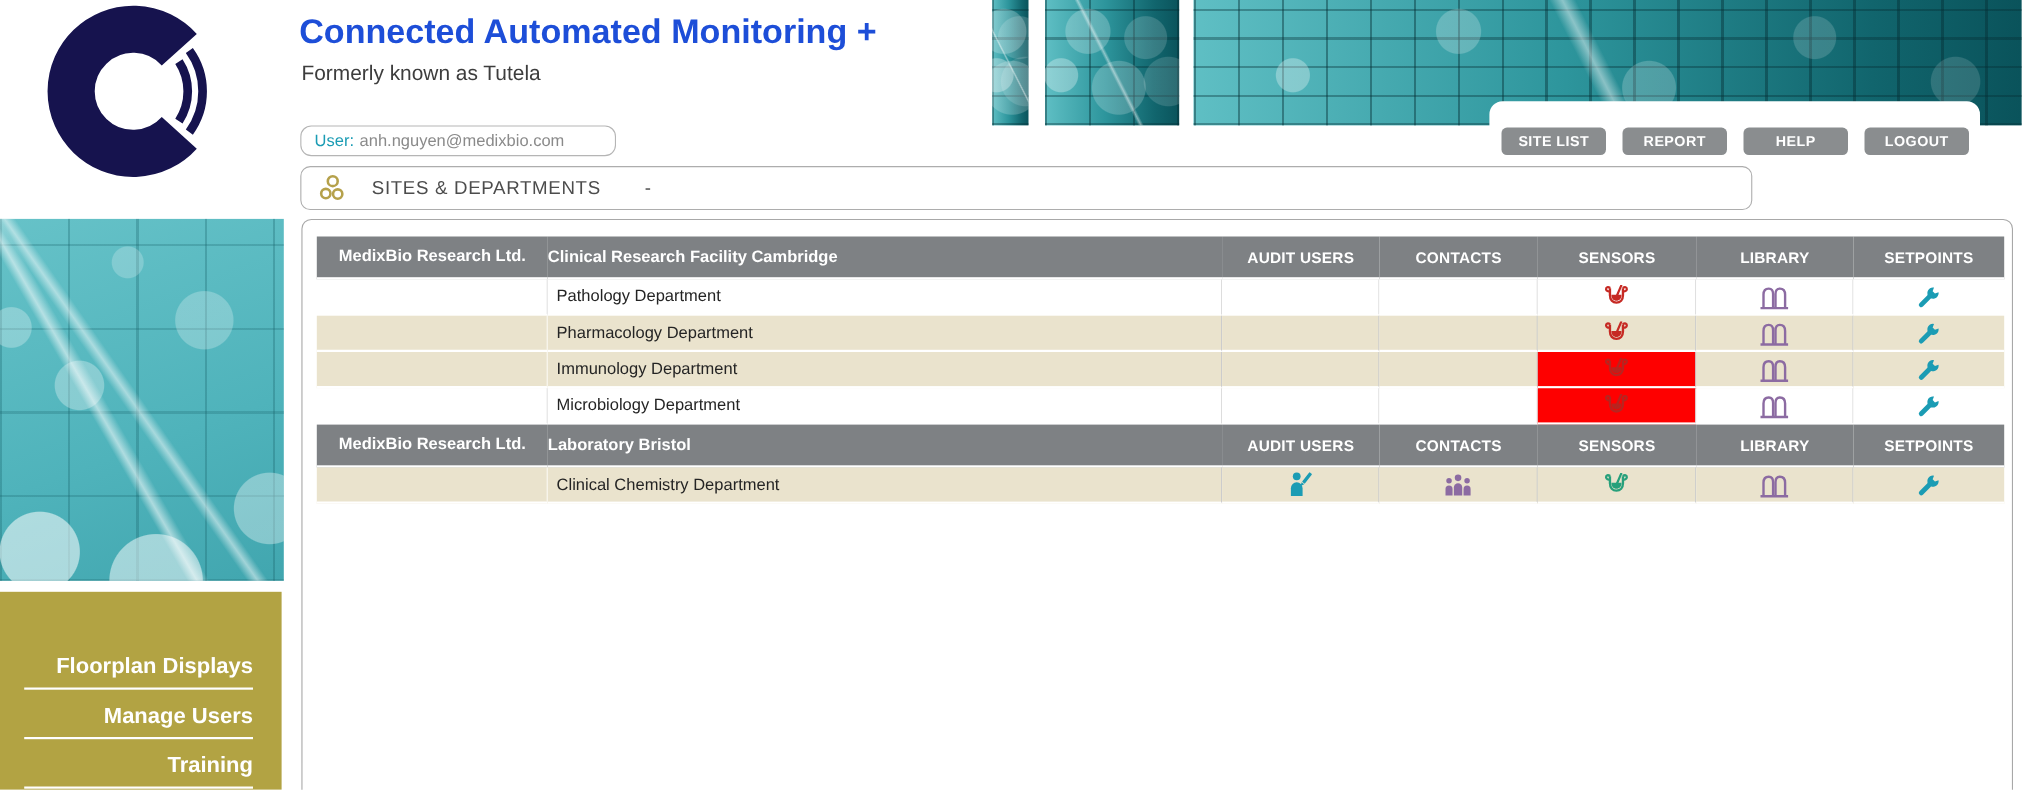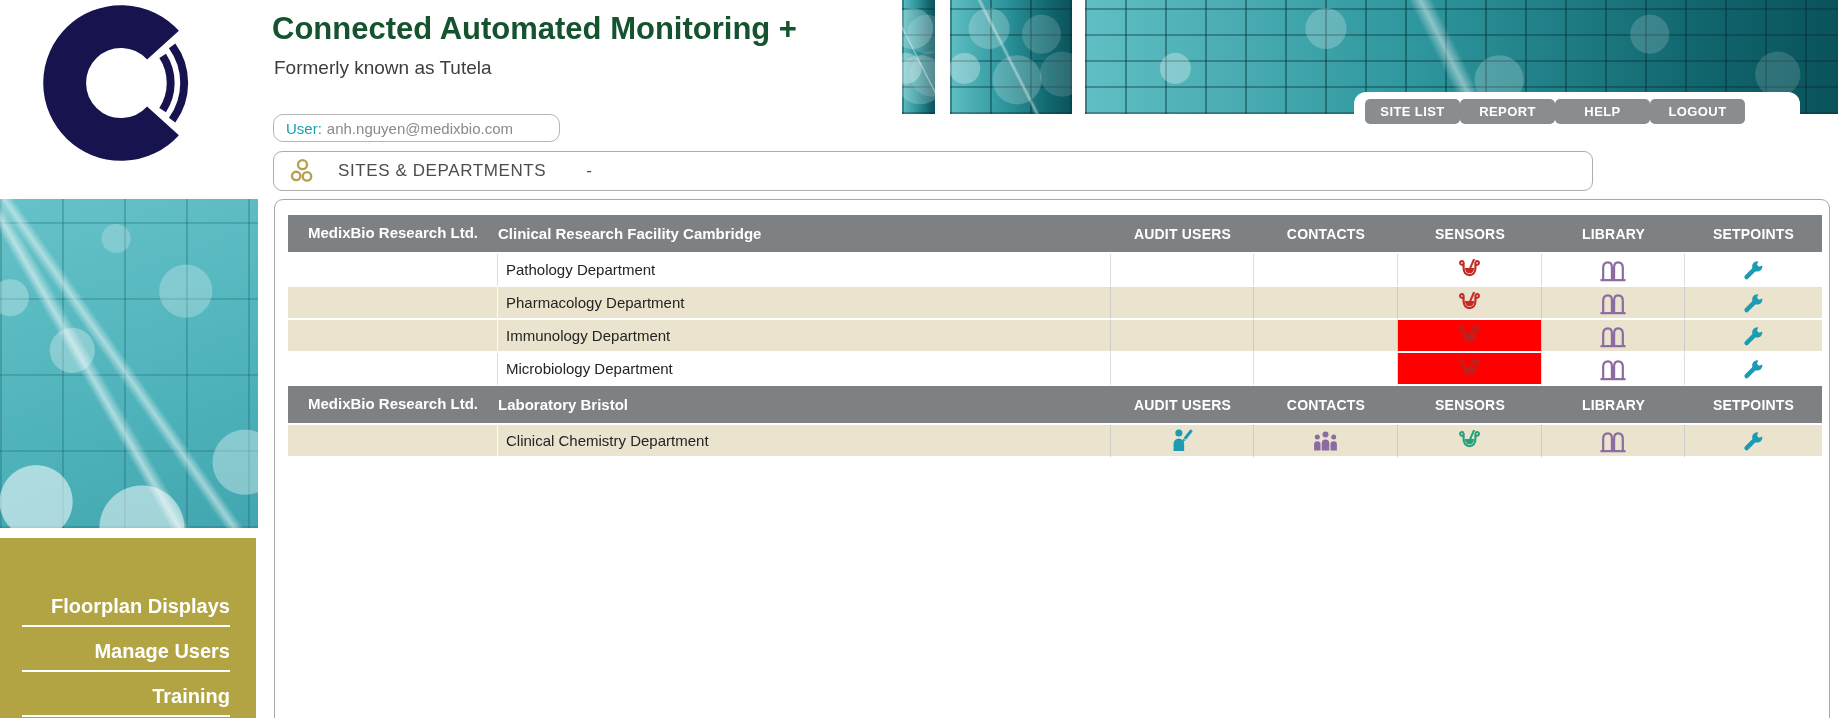--- a/index.html
+++ b/index.html
@@ -5,41 +5,41 @@
   html,body{margin:0;padding:0;}
   body{
     width:1838px;height:718px;position:relative;overflow:hidden;
     background:#fff;font-family:"Liberation Sans",sans-serif;
   }
   svg{display:block}
   .defs{position:absolute;width:0;height:0;overflow:hidden}
 
   
   .app-logo{position:absolute;left:42px;top:4px;width:158px;height:158px;color:var(--logo-navy)}
-  .app-title{position:absolute;left:272px;top:11px;font-size:31px;font-weight:600;color:#14532d;white-space:nowrap}
+  .app-title{position:absolute;left:272px;top:11px;font-size:31px;font-weight:600;color:#1d4ed8;white-space:nowrap}
   .app-subtitle{position:absolute;left:274px;top:57px;font-size:19px;color:#3d3d3d;white-space:nowrap}
 
   
   .banner{position:absolute;top:0;height:114px;
     background:
       radial-gradient(circle at 12% 60%, rgba(255,255,255,.30) 0 15px, rgba(255,255,255,0) 16px),
       radial-gradient(circle at 32% 25%, rgba(255,255,255,.22) 0 20px, rgba(255,255,255,0) 21px),
       radial-gradient(circle at 55% 70%, rgba(255,255,255,.20) 0 24px, rgba(255,255,255,0) 25px),
       radial-gradient(circle at 75% 30%, rgba(255,255,255,.16) 0 19px, rgba(255,255,255,0) 20px),
       radial-gradient(circle at 92% 65%, rgba(255,255,255,.14) 0 22px, rgba(255,255,255,0) 23px),
       linear-gradient(63deg, rgba(255,255,255,0) 47%, rgba(255,255,255,.45) 48.5%, rgba(255,255,255,0) 50%),
       repeating-linear-gradient(90deg, rgba(4,44,50,.42) 0 2px, rgba(0,0,0,0) 2px 40px),
       repeating-linear-gradient(0deg, rgba(4,44,50,.36) 0 2px, rgba(0,0,0,0) 2px 26px),
       linear-gradient(90deg,#5fbfc4,#2d959c 45%,#11656d 82%,#0a535b);
   }
   .b1{left:902px;width:33px}.b2{left:950px;width:122px}.b3{left:1085px;width:753px}
 
   
   .nav-panel{position:absolute;left:1354px;top:92px;width:446px;height:34px;background:#fff;border-radius:12px;z-index:4}
-  .nav-buttons{position:absolute;left:1365px;top:99px;z-index:5;display:flex;}
+  .nav-buttons{position:absolute;left:1365px;top:116px;z-index:5;display:flex;gap:15px}
   .nav-btn{width:95px;height:25px;background:var(--button-gray);color:#fff;font-family:"Liberation Sans",sans-serif;
     font-weight:bold;font-size:13px;letter-spacing:.4px;border:none;border-radius:5px;cursor:pointer;
     display:flex;align-items:center;justify-content:center;padding:0}
 
   
   .user-box{position:absolute;left:273px;top:114px;width:287px;height:28px;border:1px solid #b5b5b5;border-radius:10px;
     box-sizing:border-box;display:flex;align-items:center;padding-left:12px;font-size:15px;background:#fff}
   .user-label{color:var(--accent-teal);margin-right:5px}
   .user-email{color:#8a8a8a}
 

